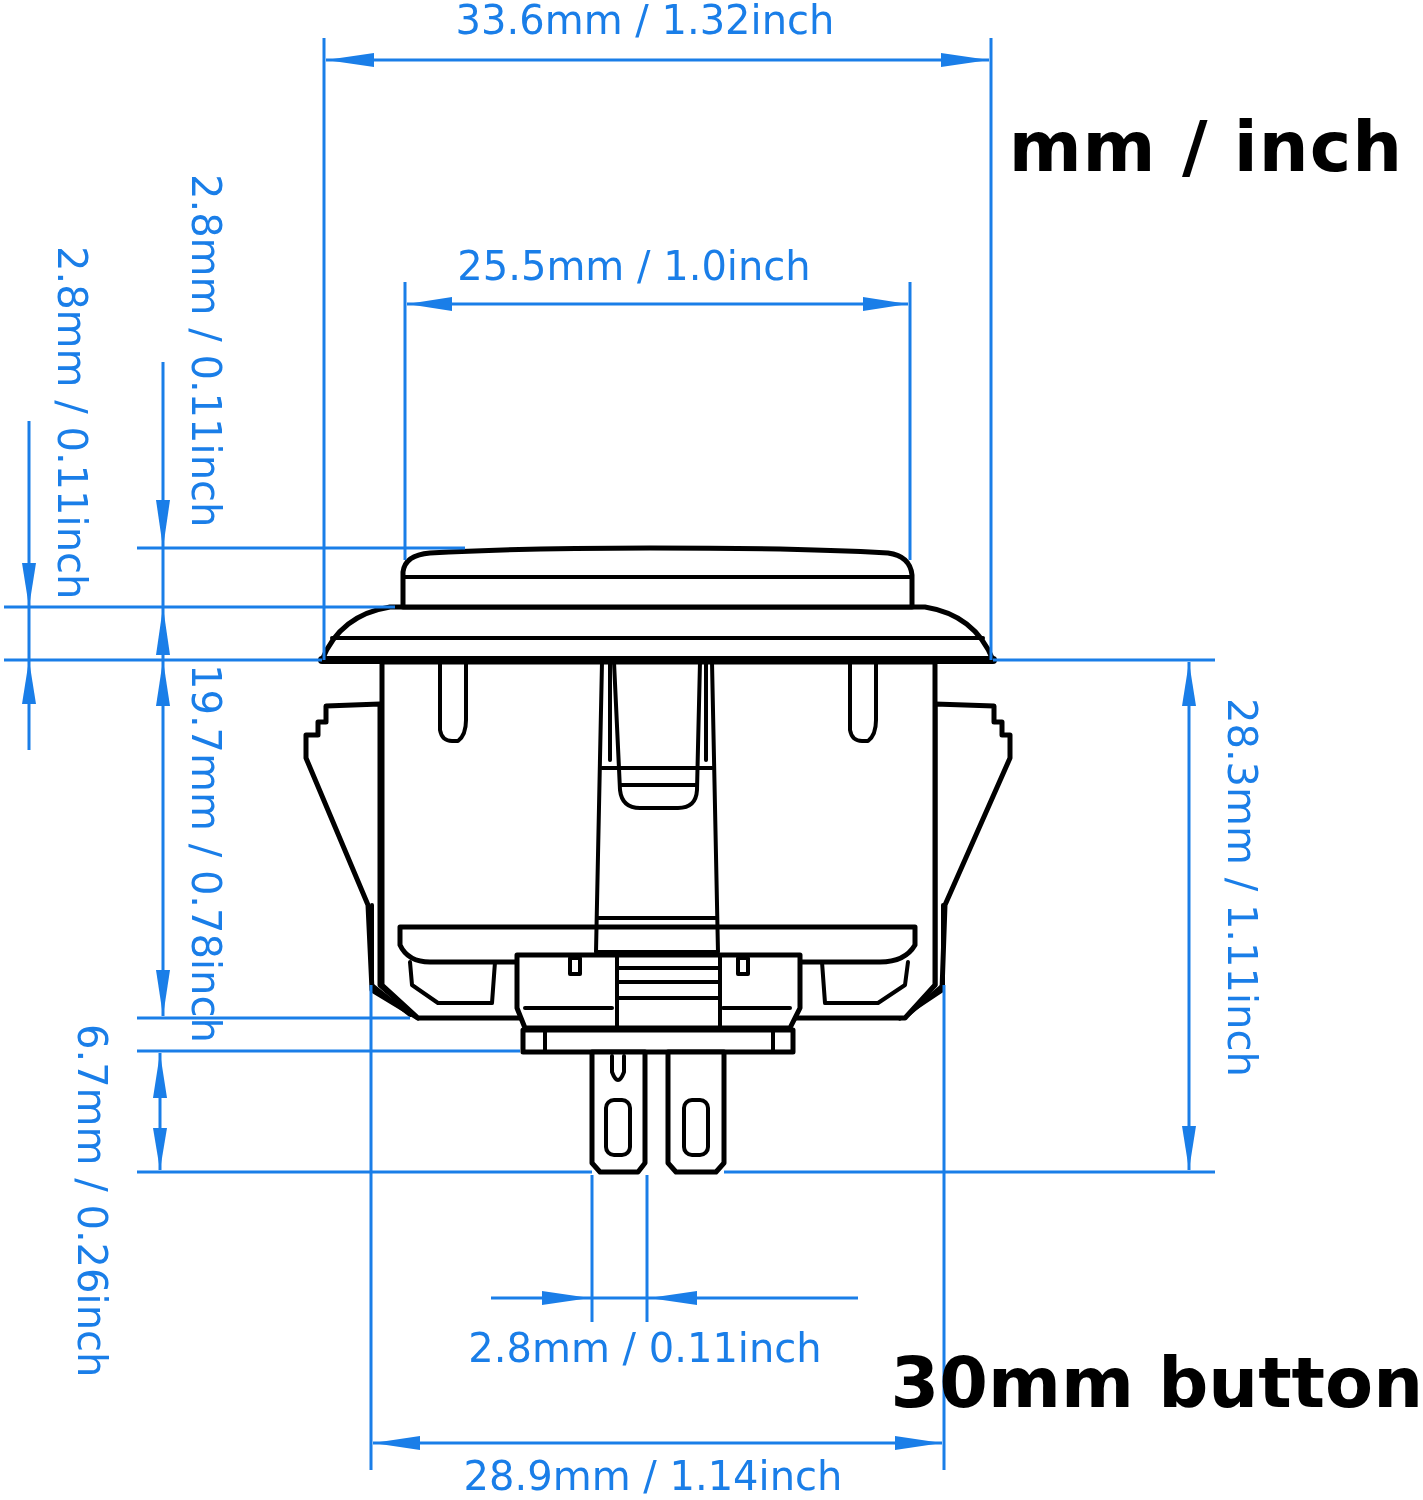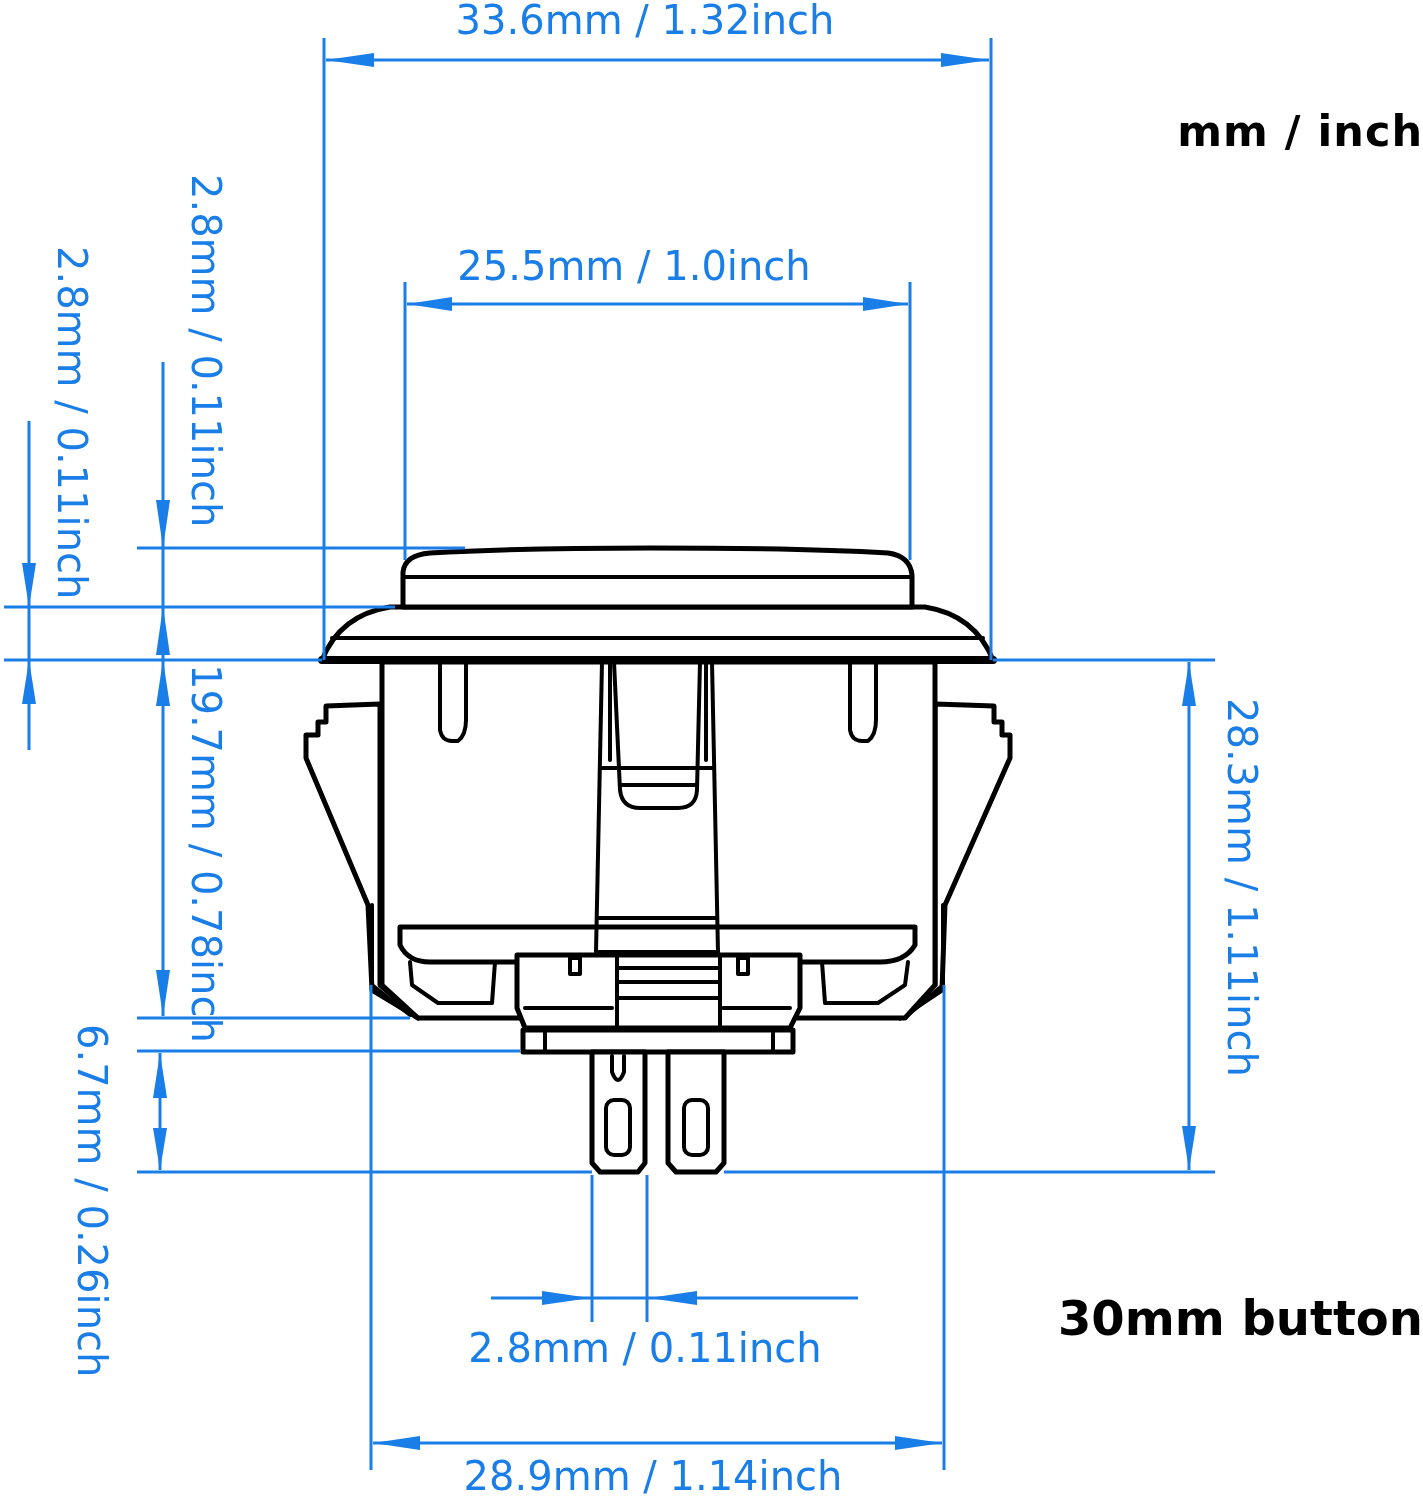--- a/index.html
+++ b/index.html
@@ -5,22 +5,22 @@
     html, body { margin: 0; padding: 0; background: #ffffff; }
     body { width: 1423px; height: 1500px; position: relative; overflow: hidden; }
     #stage { position: absolute; left: 0; top: 0; width: 1423px; height: 1500px; }
     .dim-line { stroke: #1a7ee8; stroke-width: 3; fill: none; }
     .dim-arrow { fill: #1a7ee8; stroke: none; }
     .dim-text { fill: #1a7ee8; font-family: "DejaVu Sans", sans-serif; font-size: 40px; }
     .part { stroke: #000000; stroke-width: 5; fill: #ffffff; stroke-linejoin: round; stroke-linecap: round; }
     .part-thin { stroke: #000000; stroke-width: 4; fill: none; stroke-linejoin: round; stroke-linecap: round; }
     .part-thick { stroke: #000000; stroke-width: 8; fill: none; stroke-linecap: round; }
     .bold-label { position: absolute; font-family: "DejaVu Sans", sans-serif; font-weight: bold; color: #000000; white-space: nowrap; }
-    #units-label { right: 0; top: 106px; font-size: 43px; letter-spacing: 1px; }
-    #size-label { right: 0px; top: 1290px; font-size: 48px; }
+    #units-label { right: 20px; top: 106px; font-size: 70px; letter-spacing: 1px; }
+    #size-label { right: 0px; top: 1342px; font-size: 70px; }
   </style>
 </head>
 <body>
 
 <svg id="stage" width="1423" height="1500" viewBox="0 0 1423 1500" xmlns="http://www.w3.org/2000/svg">
 
   <g>
 
     <path class="part" d="M380,704 L326,706 L326,722 L318,722 L318,735 L306,735 L306,758 L368,905 L372,990 L418,1018 L380,985 Z"></path>
 

